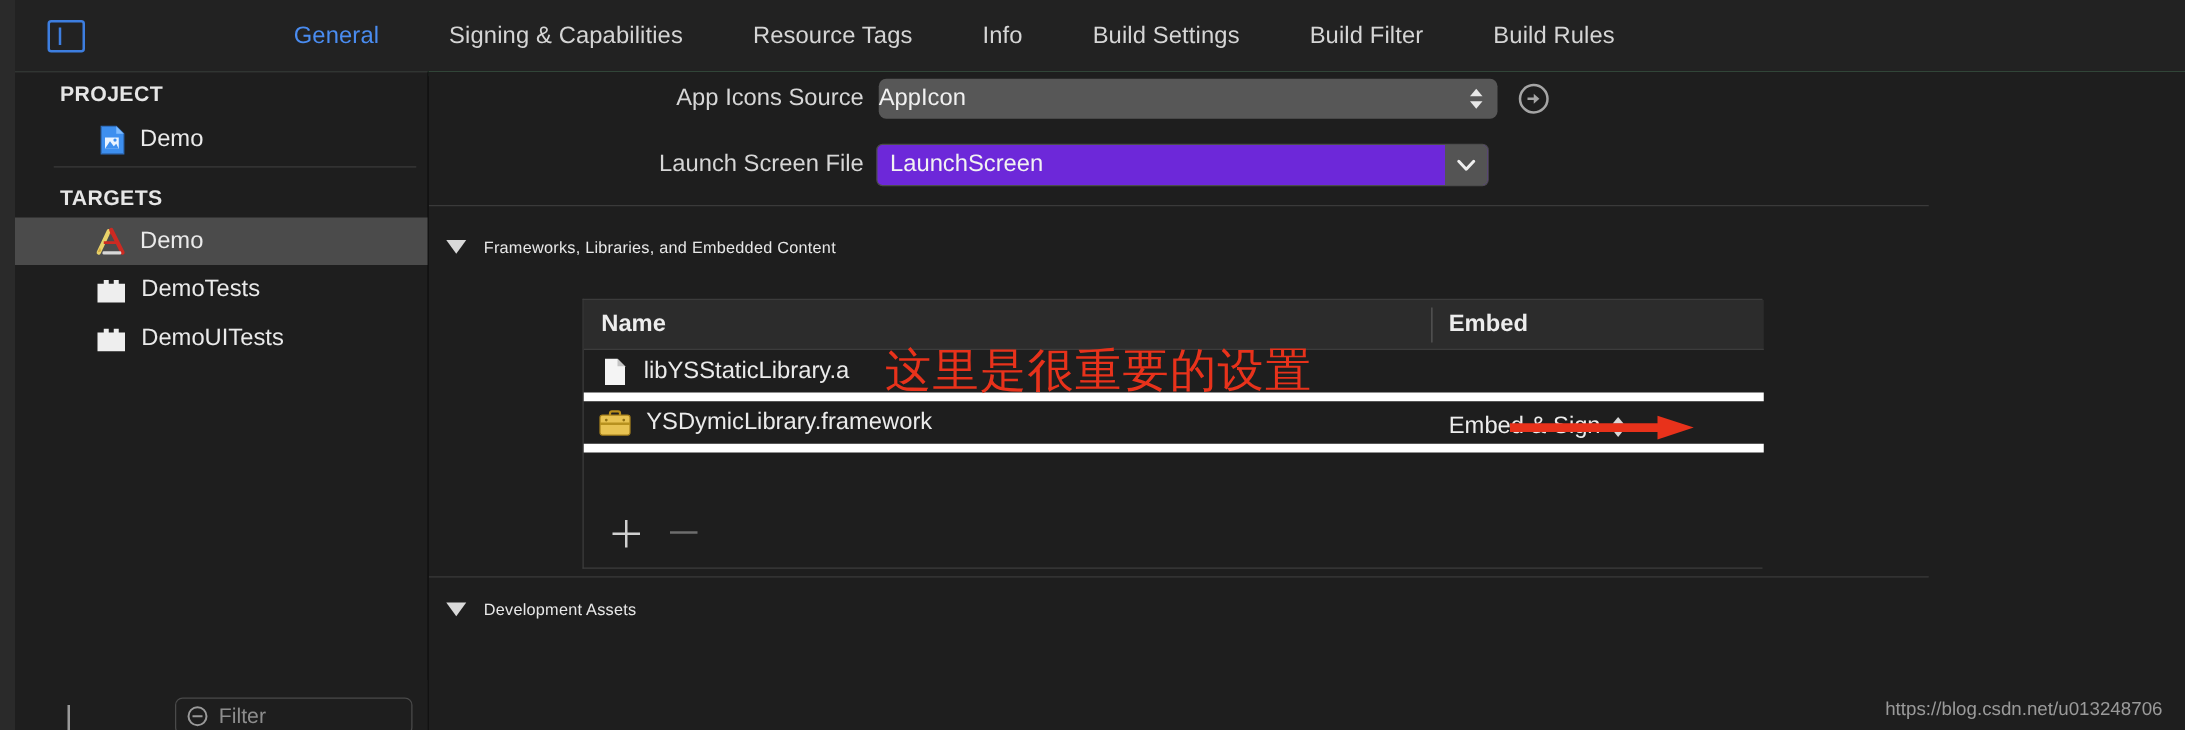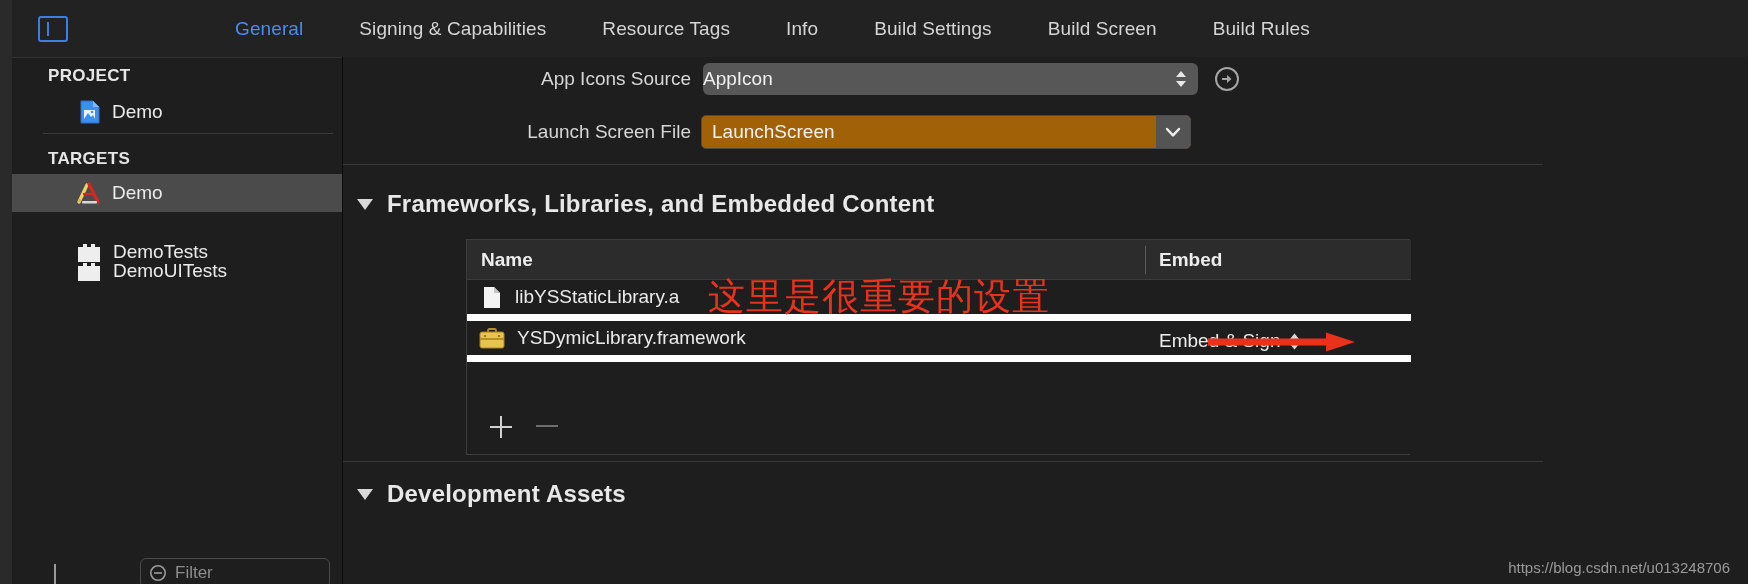--- a/index.html
+++ b/index.html
@@ -218,21 +218,21 @@
     right: 10px;
     top: 50%;
     transform: translateY(-50%);
     width: 14px; height: 20px;
   }
 
   
   .combo-field {
     position: absolute;
     height: 34px;
-    background: #a16207;
+    background: #6d28d9;
     border: 1px solid #4c4c4c;
     border-radius: 5px;
     box-sizing: border-box;
     display: flex;
     align-items: center;
     cursor: default;
   }
   .combo-field .cf-text {
     font-size: 19px;
     color: #f2f2f2;
@@ -279,22 +279,22 @@
     cursor: default;
   }
   .disclosure-tri {
     width: 0; height: 0;
     border-left: 8px solid transparent;
     border-right: 8px solid transparent;
     border-top: 11px solid #d9d9d9;
     flex: none;
   }
   .section-title {
-    font-size: 24px;
-    font-weight: bold;
+    font-size: 13px;
+    font-weight: normal;
     color: #e8e8e8;
     white-space: nowrap;
     letter-spacing: 0.2px;
   }
 
   
   .fw-table {
     position: absolute;
     left: 466px; top: 239px;
     width: 944px; height: 216px;
@@ -431,21 +431,21 @@
   <div class="tabbar">
     <div class="nav-toggle-btn">
       <div class="pane-line"></div>
     </div>
     <div class="tabs">
       <div class="tab active">General</div>
       <div class="tab">Signing &amp; Capabilities</div>
       <div class="tab">Resource Tags</div>
       <div class="tab">Info</div>
       <div class="tab">Build Settings</div>
-      <div class="tab">Build Screen</div>
+      <div class="tab">Build Filter</div>
       <div class="tab">Build Rules</div>
     </div>
   </div>
 
   <div class="sidebar">
     <div class="side-hairline"></div>
 
     <div class="side-group-title" style="top:9px;">PROJECT</div>
 
     <div class="side-row" style="top:36px;">
@@ -472,21 +472,21 @@
           <path d="M2 21 L5 20 L4 17 Z" fill="#d6a93f"></path>
           <path d="M22 21 L13 3" stroke="#cc2a22" stroke-width="3.4" stroke-linecap="round"></path>
           <path d="M13 3 L15 6 L11.5 6.5 Z" fill="#cc2a22"></path>
           <rect x="6" y="20" width="15" height="2.6" rx="1" fill="#d8d8d8"></rect>
           <path d="M7 13 H18" stroke="#cc2a22" stroke-width="2.2"></path>
         </svg>
       </span>
       <span class="row-label">Demo</span>
     </div>
 
-    <div class="side-row" style="top:156px;margin-top:20px;">
+    <div class="side-row" style="top:156px;">
       <span class="icon-test">
         <svg width="24" height="22" viewBox="0 0 24 22">
           <path d="M1 6 H6 V3 H10 V6 H14 V3 H18 V6 H23 V21 H1 Z" fill="#eeeeee"></path>
         </svg>
       </span>
       <span class="row-label">DemoTests</span>
     </div>
 
     <div class="side-row" style="top:195px;">
       <span class="icon-test">

